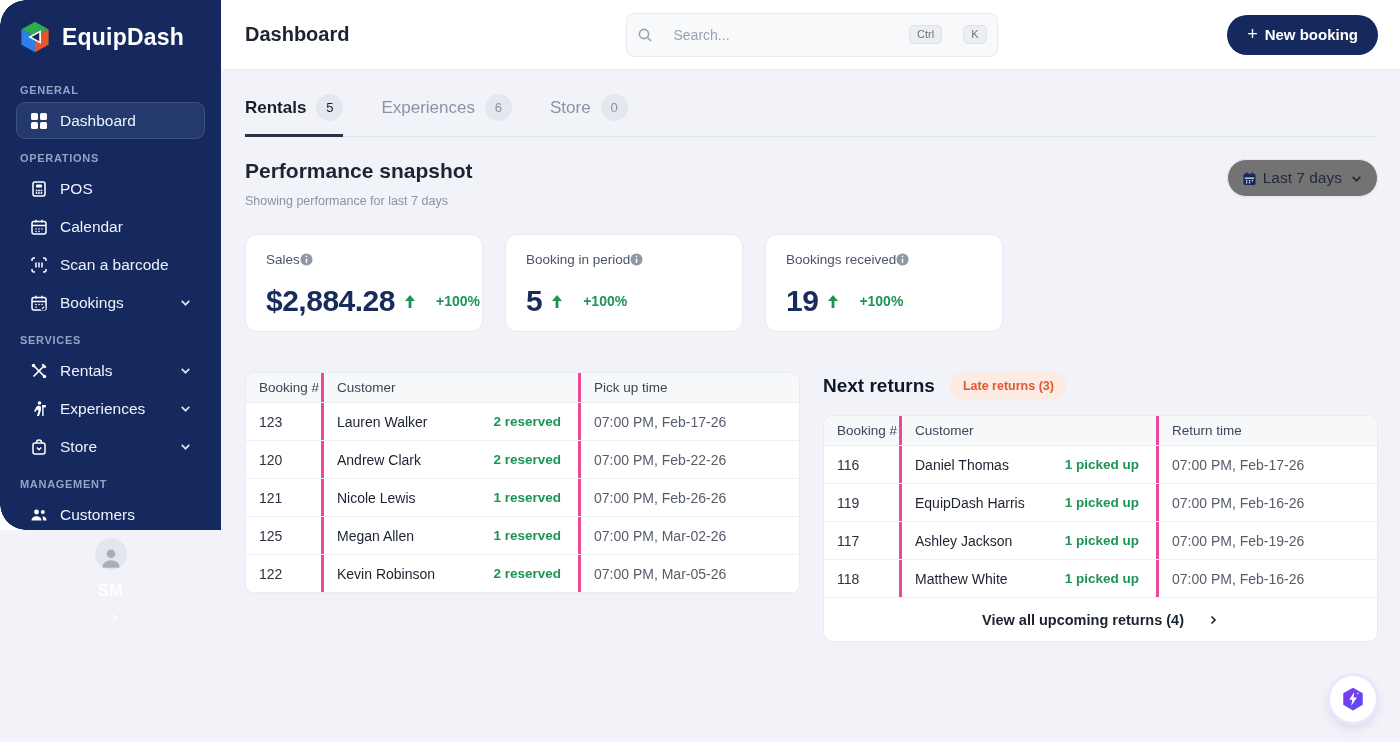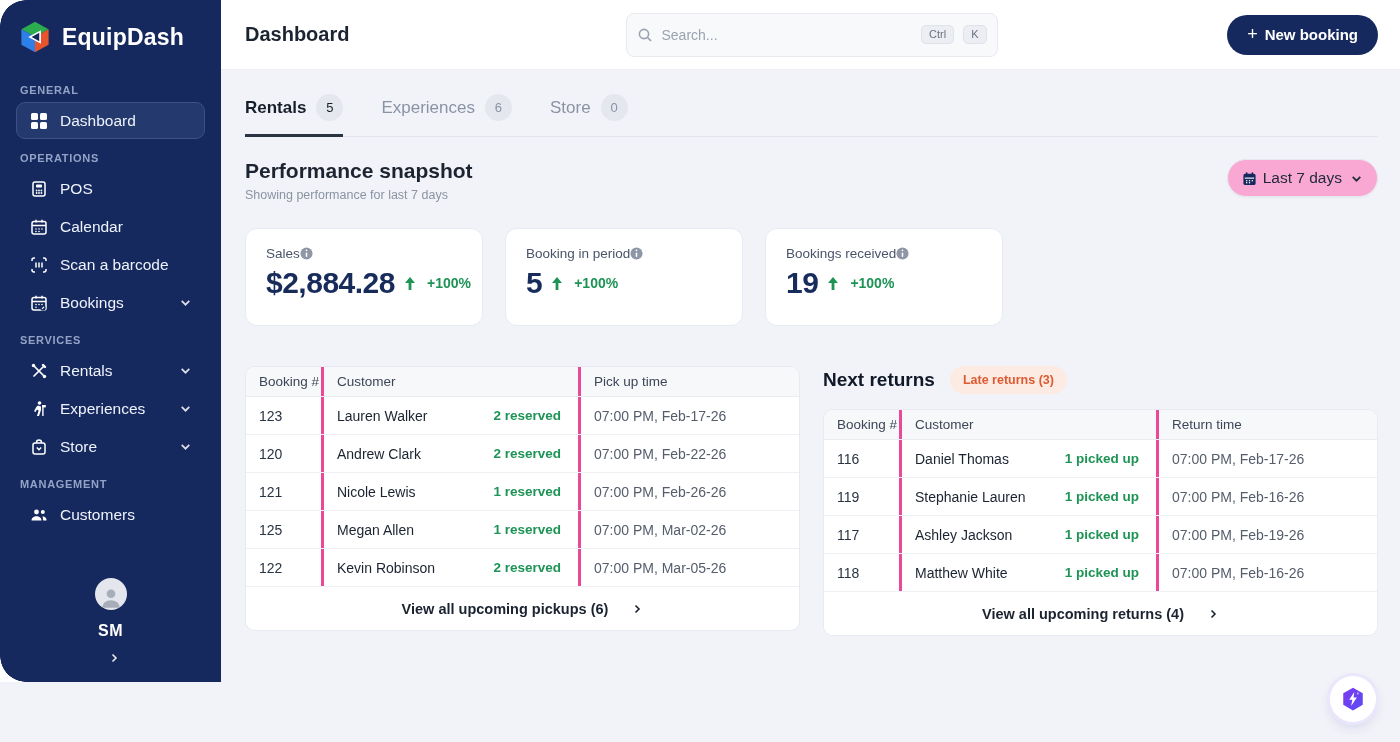--- a/index.html
+++ b/index.html
@@ -6,21 +6,21 @@
   html,body { margin:0; padding:0; }
   body {
     width:1400px; height:742px; overflow:hidden;
     font-family:"Liberation Sans", sans-serif;
     background:#f1f3f8; color:#1c2431;
   }
   .app { display:flex; width:1400px; height:742px; }
 
   
   .sidebar {
-    width:221px; min-width:221px; height:682px;
+    width:221px; min-width:221px; height:530px;
     background:#16295e; color:#fff;
     display:flex; flex-direction:column;
     padding:16px 16px 14px 16px; position:relative;
   }
   .corner-tl, .corner-bl {
     position:absolute; left:0; width:26px; height:26px; z-index:5;
   }
   .corner-tl { top:0; background:radial-gradient(circle at 26px 26px, rgba(0,0,0,0) 25.5px, #fff 26px); }
   .corner-bl { bottom:0; background:radial-gradient(circle at 26px 0px, rgba(0,0,0,0) 25.5px, #fff 26px); }
 
@@ -60,21 +60,21 @@
   .topbar {
     height:70px; min-height:70px; background:#fff;
     display:flex; align-items:center;
     padding:0 22px 0 24px; border-bottom:1px solid #eef0f4;
   }
   .topbar-left { flex:1; }
   .page-title { font-size:20px; font-weight:600; color:#1b2430; }
   .searchbox {
     width:372px; height:44px; background:#f8f9fb;
     border:1px solid #e8eaf0; border-radius:8px;
-    display:flex; align-items:center; gap:9px; padding:0 10px; cursor:text;
+    display:flex; align-items:center; gap:21px; padding:0 10px; cursor:text;
   }
   .search-placeholder { font-size:14px; color:#9aa2b1; flex:1; }
   .kbd {
     background:#eceef3; border:1px solid #dfe2e9; border-radius:5px;
     font-size:11px; color:#6b7280; padding:3px 7px; line-height:1;
   }
   .topbar-right { flex:1; display:flex; justify-content:flex-end; }
   .new-booking-btn {
     background:#16295e; color:#fff; border:none; cursor:pointer;
     height:40px; border-radius:20px; padding:0 20px;
@@ -95,38 +95,38 @@
   .tab.active { color:#181f2c; font-weight:600; border-bottom-color:#2b3342; }
   .tab-badge {
     background:#e4e7ee; border-radius:999px; min-width:27px; height:27px;
     display:flex; align-items:center; justify-content:center;
     font-size:13px; font-weight:400; padding:0 8px;
   }
 
   
   .perf-row { margin-top:22px; display:flex; justify-content:space-between; align-items:flex-start; }
   .perf-title { font-size:21px; font-weight:600; color:#1c2431; }
-  .perf-sub { font-size:12.5px; color:#8b93a3; margin-top:5px; }
+  .perf-sub { font-size:12.5px; color:#8b93a3; margin-top:11px; }
   .range-btn {
-    background:#f9a8d4; border:1px solid #e5e8ef; border-radius:20px;
+    background:#737373; border:1px solid #e5e8ef; border-radius:20px;
     height:38px; padding:0 14px 0 14px; cursor:pointer; font-family:inherit;
     display:flex; align-items:center; gap:6px; font-size:15.5px; color:#222b3a;
     box-shadow:0 1px 2px rgba(20,30,60,.04);
   }
 
   
   .stats-row { display:flex; gap:22px; margin-top:26px; }
   .stat-card {
     width:238px; height:98px; background:#fff;
     border:1px solid #e7eaf0; border-radius:12px; padding:17px 20px;
   }
   .stat-label { display:flex; align-items:center; font-size:13.5px; color:#4a5468; }
-  .stat-value-row { display:flex; align-items:center; gap:9px; margin-top:5px; }
+  .stat-value-row { display:flex; align-items:center; gap:9px; margin-top:17px; }
   .stat-value { font-size:30px; font-weight:700; color:#182c5c; letter-spacing:-.5px; }
-  .stat-change { display:flex; align-items:center; gap:11px; color:#1d9455; font-size:14px; font-weight:600; }
+  .stat-change { display:flex; align-items:center; gap:20px; color:#1d9455; font-size:14px; font-weight:600; }
 
   
   .tables-row { display:flex; gap:23px; margin-top:40px; }
   .table-col { width:555px; }
   .table-head-row { display:flex; align-items:center; gap:15px; margin-bottom:15px; }
   .table-title { font-size:19px; font-weight:700; color:#10192a; }
   .late-badge {
     background:#fcebe2; color:#dd5a33; font-size:12.5px; font-weight:600;
     padding:7px 13px; border-radius:999px; cursor:pointer;
   }
@@ -539,28 +539,20 @@
             </div>
             <div class="trow tbody-row">
               <div class="cell cell-border booking">122</div>
               <div class="cell cell-border customer-cell">
                   <span class="cust-name">Kevin Robinson</span>
                   <span class="cust-status">2 reserved</span>
                 </div>
               <div class="cell time-cell">07:00 PM, Mar-05-26</div>
             </div>
 
-            <div class="tfoot">
-              <span>View all upcoming pickups (6)</span>
-              <span style="display:flex">
-                <svg width="12" height="12" viewBox="0 0 12 12" fill="none" stroke="#1b2330" stroke-width="1.6">
-                    <polyline points="4.5,2.5 8,6 4.5,9.5"></polyline>
-                  </svg>
-              </span>
-            </div>
           </div>
         </div>
 
         <div class="table-col">
           <div class="table-head-row">
             <span class="table-title">Next returns</span>
             <span class="late-badge">Late returns (3)</span>
           </div>
           <div class="card-table">
             <div class="trow thead">
@@ -573,21 +565,21 @@
               <div class="cell cell-border booking">116</div>
               <div class="cell cell-border customer-cell">
                   <span class="cust-name">Daniel Thomas</span>
                   <span class="cust-status">1 picked up</span>
                 </div>
               <div class="cell time-cell">07:00 PM, Feb-17-26</div>
             </div>
             <div class="trow tbody-row">
               <div class="cell cell-border booking">119</div>
               <div class="cell cell-border customer-cell">
-                  <span class="cust-name">Stephanie Lauren</span>
+                  <span class="cust-name">EquipDash Harris</span>
                   <span class="cust-status">1 picked up</span>
                 </div>
               <div class="cell time-cell">07:00 PM, Feb-16-26</div>
             </div>
             <div class="trow tbody-row">
               <div class="cell cell-border booking">117</div>
               <div class="cell cell-border customer-cell">
                   <span class="cust-name">Ashley Jackson</span>
                   <span class="cust-status">1 picked up</span>
                 </div>

